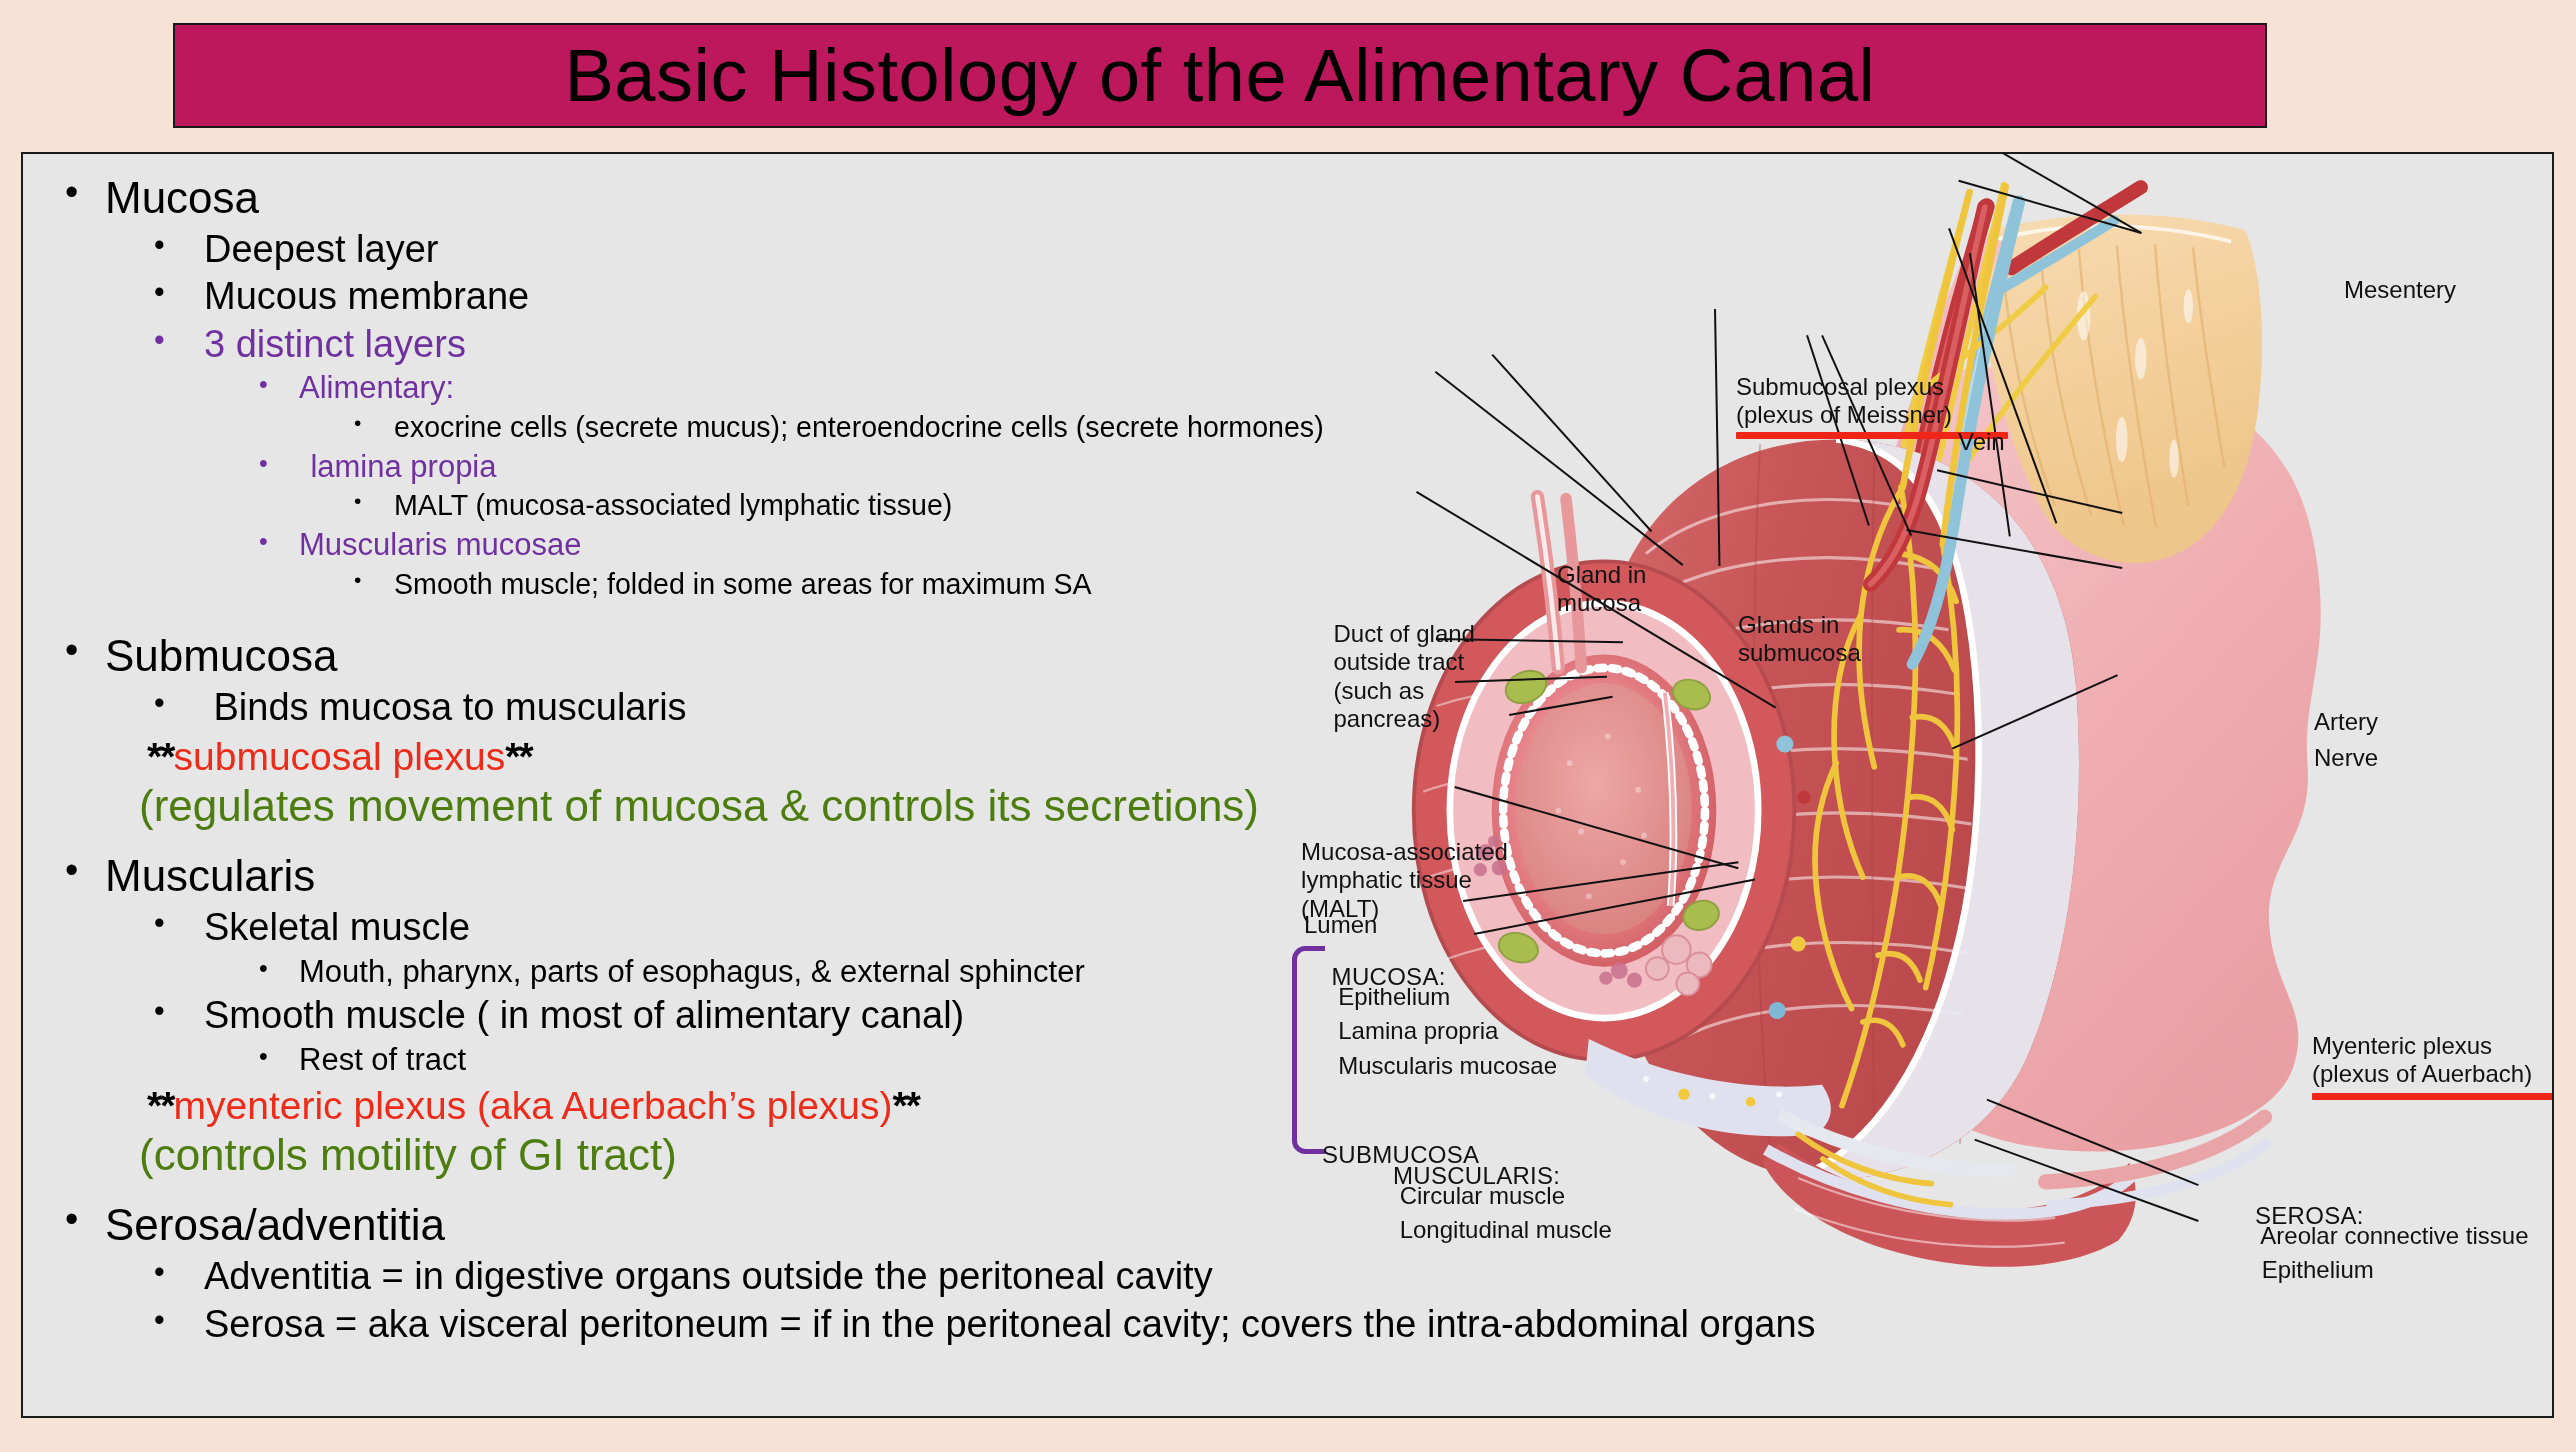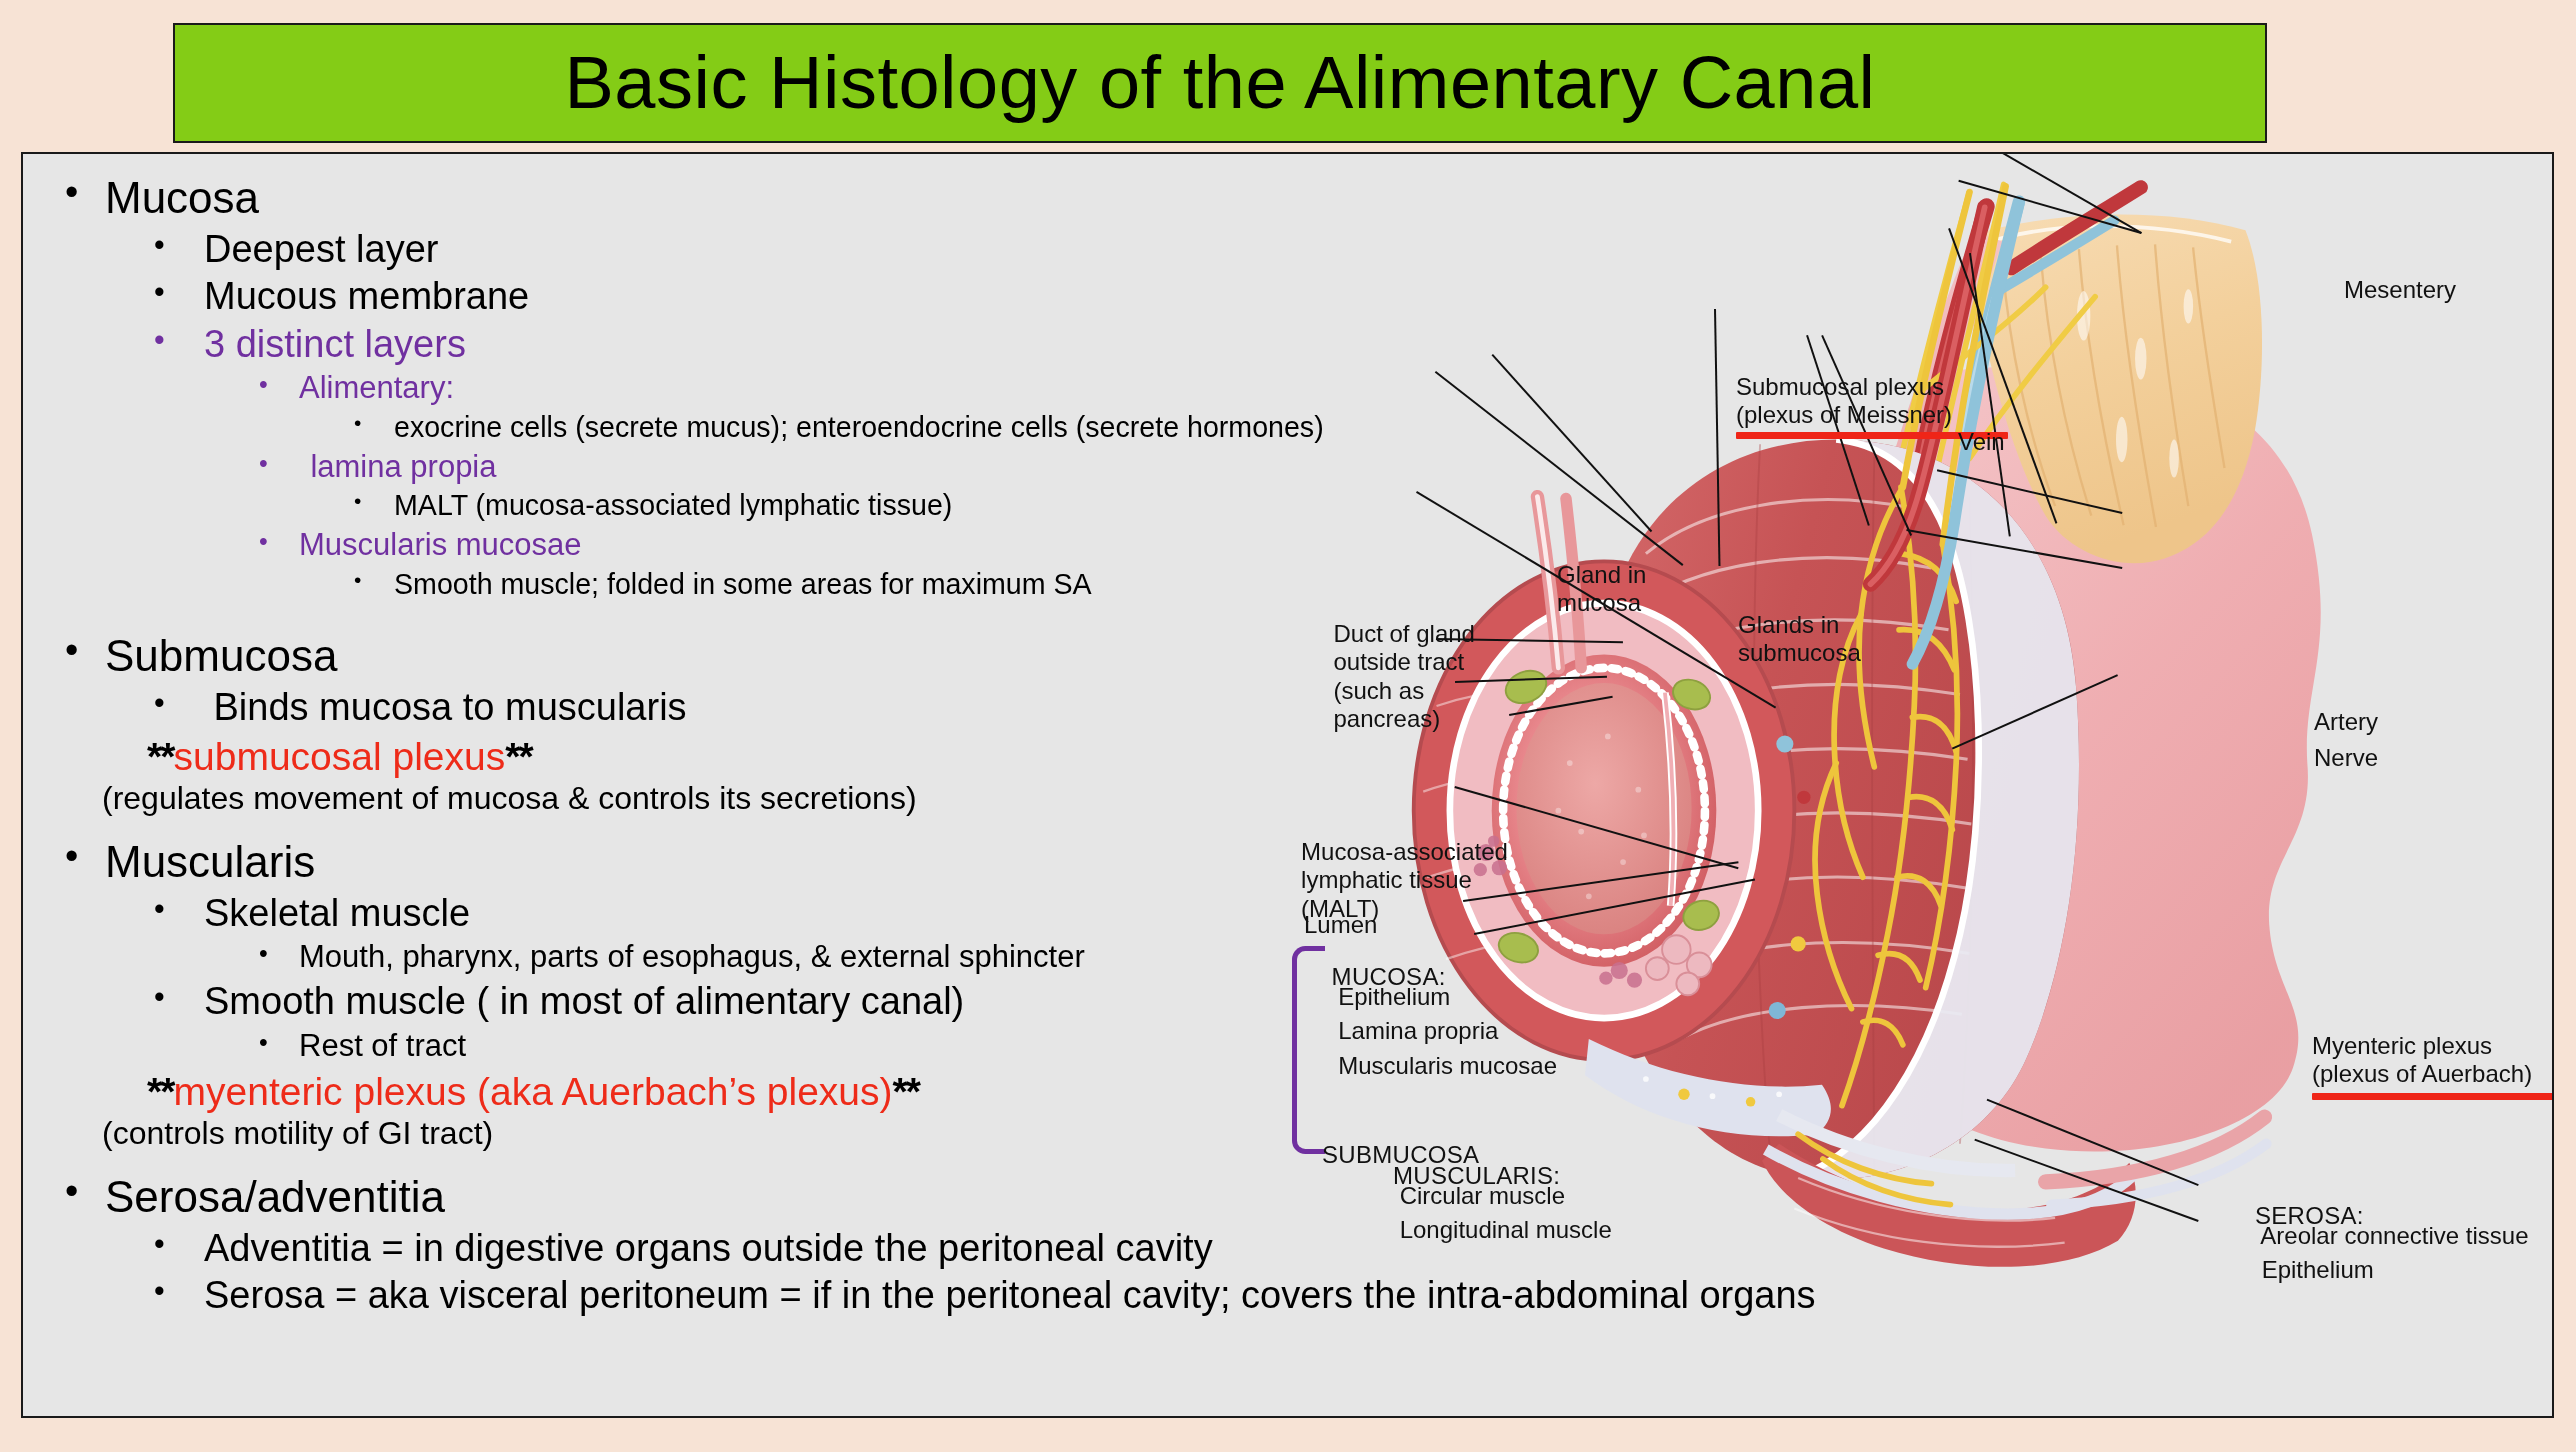--- a/index.html
+++ b/index.html
@@ -14,22 +14,22 @@
     overflow: hidden;
     position: relative;
   }
 
   
   #title-box {
     position: absolute;
     left: 173px;
     top: 23px;
     width: 2094px;
-    height: 120px;
-    background: #84cc16;
+    height: 105px;
+    background: #be185d;
     border: 2.9px solid #1a1a1a;
     box-sizing: border-box;
     display: flex;
     align-items: center;
     justify-content: center;
   }
   #title-text {
     font-size: 74px;
     color: #000000;
     line-height: 1;
@@ -116,24 +116,24 @@
   .emph {
     font-size: 39px;
     padding-left: 124px;
     line-height: 1.18;
     margin-top: 3.8px;
     white-space: nowrap;
     color: #ee2b19;
   }
   .emph .stars { color: #000; font-weight: bold; letter-spacing: -1.9px; }
   .emph-sub {
-    font-size: 32px;
-    padding-left: 79px;
+    font-size: 44px;
+    padding-left: 116px;
     line-height: 1.18;
-    color: #000000;
+    color: #4d7c0f;
     white-space: nowrap;
     margin-bottom: 5.7px;
   }
 
   .sp-lg { height: 21px; }
   .sp-sm { height: 7.6px; }
 
   
   #figure {
     position: absolute;

